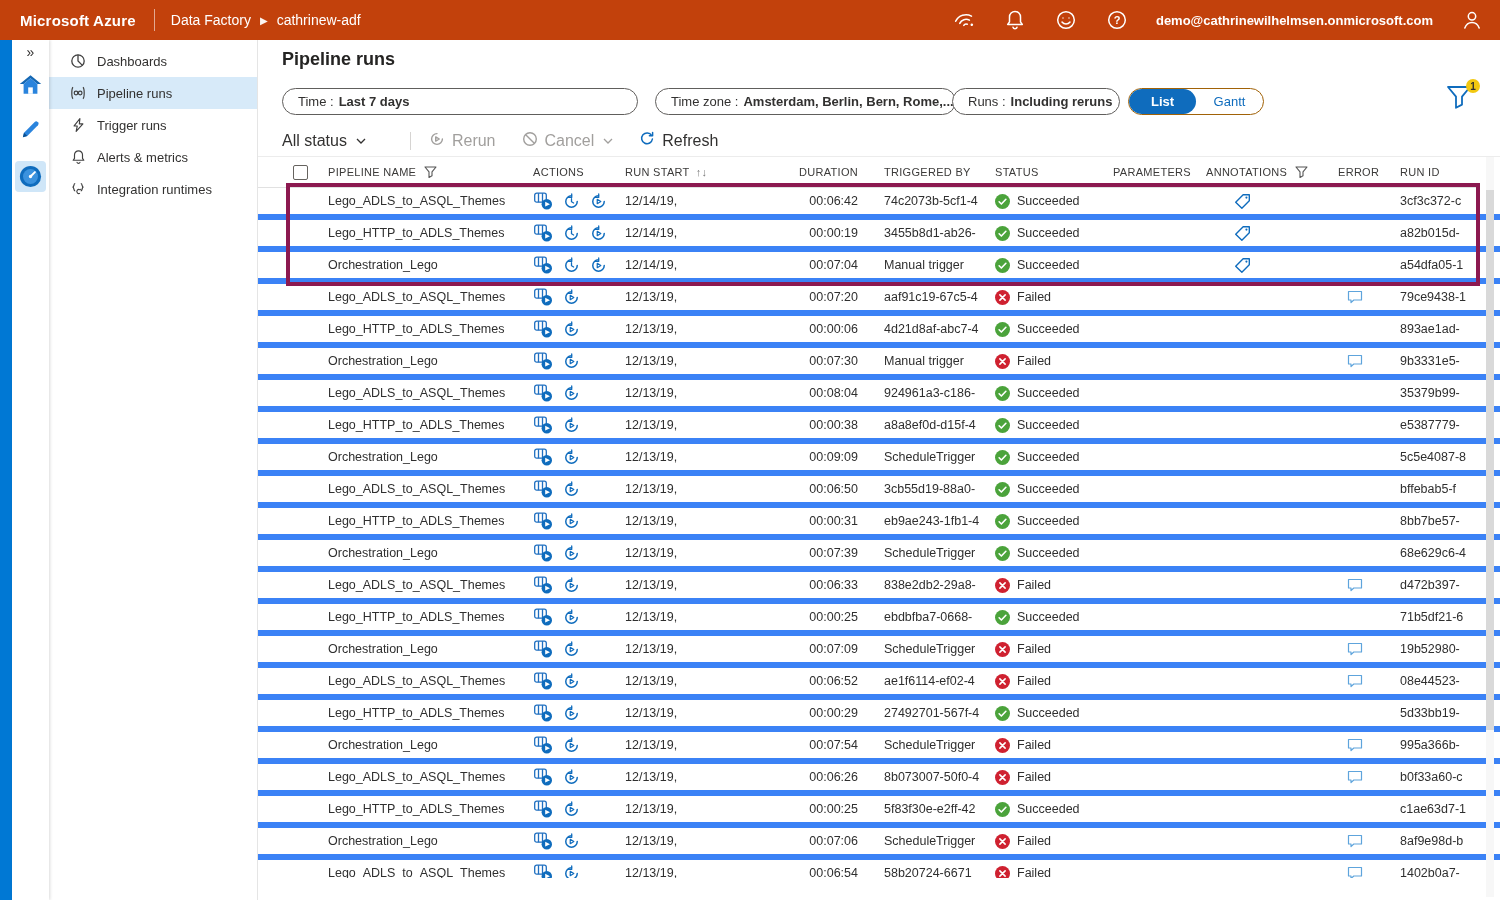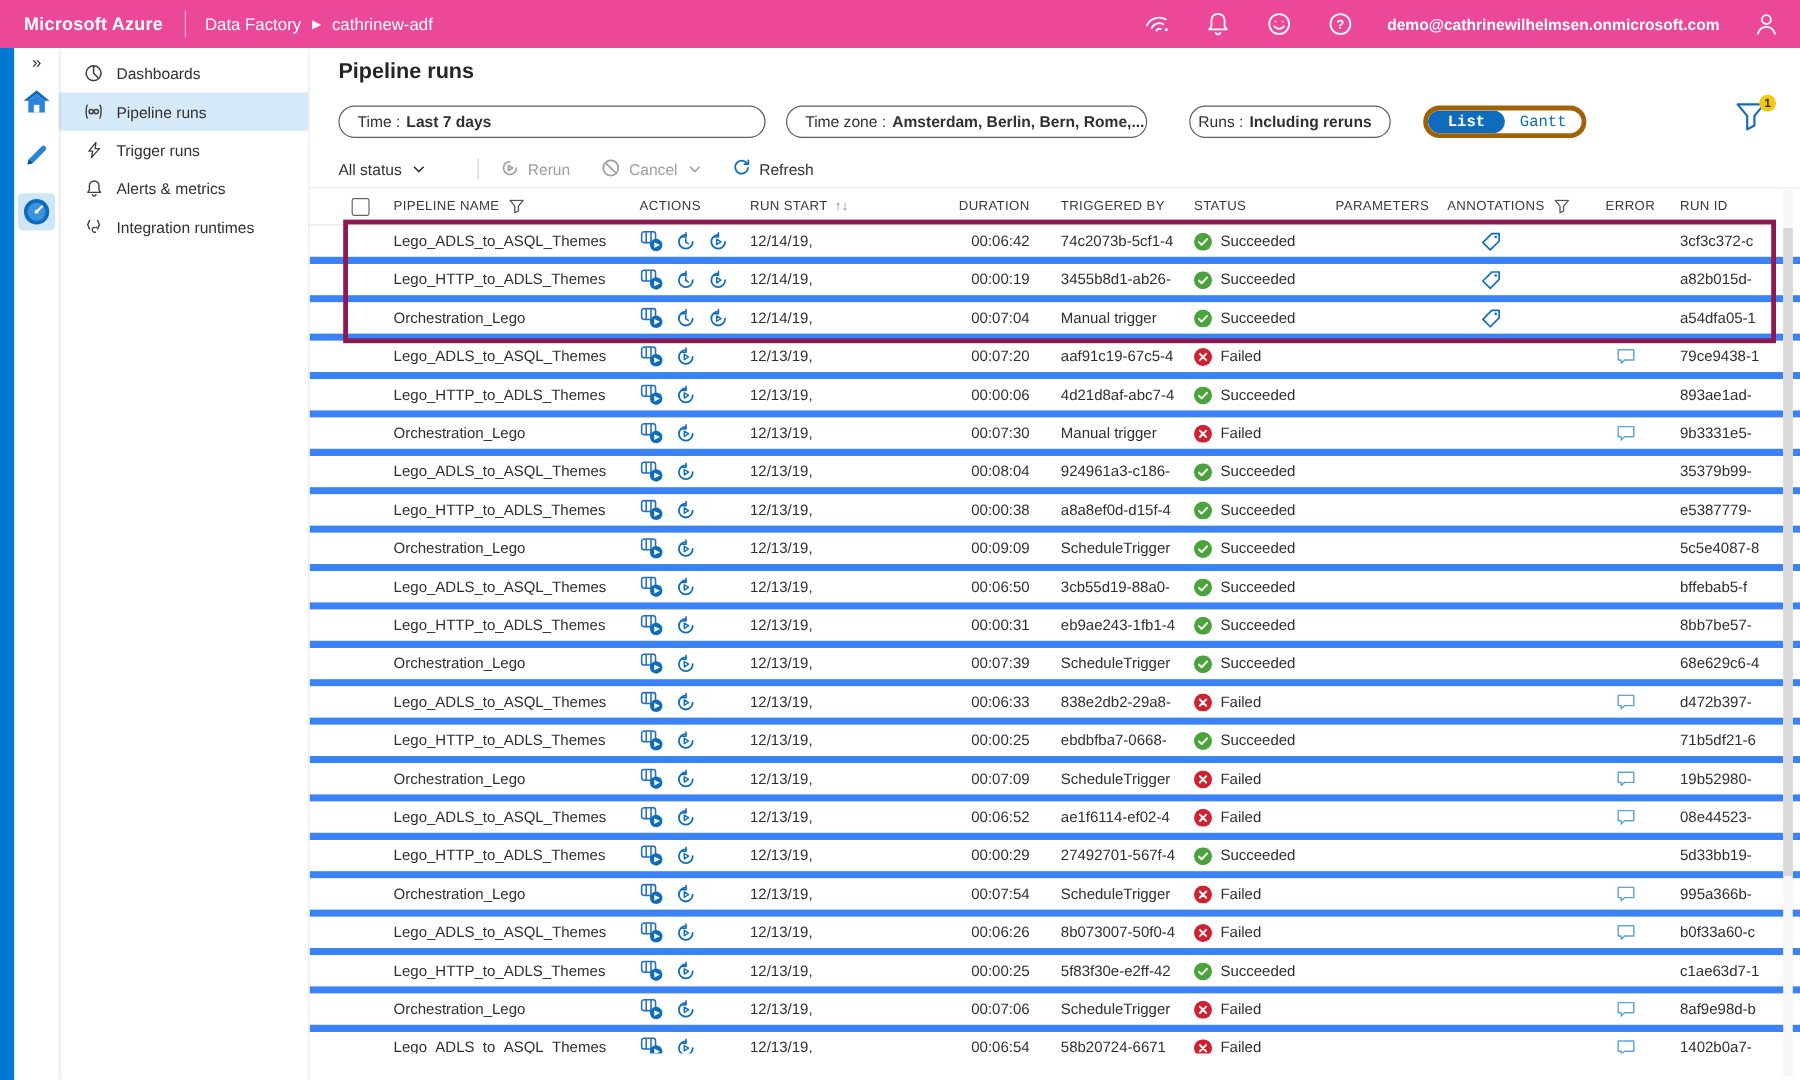--- a/index.html
+++ b/index.html
@@ -1,19 +1,19 @@
 <!DOCTYPE html>
 <html><head>
 <meta charset="utf-8">
 <style>
   html,body{margin:0;padding:0;width:1500px;height:900px;overflow:hidden;
     font-family:"Liberation Sans",sans-serif;background:#fff;}
   *{box-sizing:border-box;}
   
-  .topbar{position:absolute;left:0;top:0;width:1500px;height:40px;background:#ec4899;
+  .topbar{position:absolute;left:0;top:0;width:1500px;height:40px;background:#c2410c;
     display:flex;align-items:center;color:#fff;z-index:20;}
   .brand{font-weight:bold;font-size:15px;margin-left:20px;letter-spacing:.2px;}
   .tb-sep{width:1px;height:22px;background:rgba(255,255,255,.55);margin:0 16px 0 18px;}
   .crumb{font-size:14px;display:flex;align-items:center;gap:9px;}
   .crumb .chev{font-size:10px;opacity:.95;}
   .tb-right{margin-left:auto;display:flex;align-items:center;gap:27px;margin-right:16px;}
   .tb-ic{display:flex;align-items:center;justify-content:center;width:24px;height:24px;cursor:pointer;}
   .email{font-size:13px;font-weight:600;white-space:nowrap;}
   
   .azstrip{position:absolute;left:0;top:40px;width:12px;height:860px;background:#0078d4;}
@@ -33,33 +33,33 @@
   .mi-ic{width:16px;height:16px;display:flex;align-items:center;justify-content:center;}
   
   .main{position:absolute;left:258px;top:40px;width:1242px;height:860px;background:#fff;}
   .page-title{position:absolute;left:24px;top:9px;font-size:18px;font-weight:700;color:#252423;}
   .pill{position:absolute;top:48px;height:27px;border:1px solid #605e5c;border-radius:14px;
     background:#fff;display:flex;align-items:center;font-size:13px;color:#323130;
     padding:0 15px;cursor:pointer;white-space:nowrap;overflow:hidden;}
   .pill b{font-weight:700;margin-left:5px;}
   #pill-time{left:24px;width:356px;}
   #pill-tz{left:397px;width:301px;}
-  #pill-runs{left:733px;width:168px;justify-content:flex-end;}
-  .toggle{position:absolute;left:928px;top:48px;width:136px;height:27px;border:4px solid #a16207;
-    border-radius:14px;display:flex;overflow:hidden;background:#fff;font-family:Liberation Mono, monospace;}
+  #pill-runs{left:694px;width:168px;}
+  .toggle{position:absolute;left:870px;top:48px;width:136px;height:27px;border:1px solid #a16207;
+    border-radius:14px;display:flex;overflow:hidden;background:#fff;}
   .seg{flex:1;display:flex;align-items:center;justify-content:center;font-size:13px;cursor:pointer;}
   .seg.on{background:#0f6cbd;color:#fff;font-weight:700;border-radius:13px;}
   .seg.off{color:#0f6cbd;}
   .bigfunnel{position:absolute;left:1188px;top:44px;width:30px;height:32px;cursor:pointer;}
   .bigfunnel .badge{position:absolute;right:-4px;top:-5px;width:14px;height:14px;border-radius:50%;
     background:#f2c811;color:#323130;font-size:10px;font-weight:700;display:flex;
     align-items:center;justify-content:center;}
   
   .tbar{position:absolute;left:24px;top:88px;height:26px;display:flex;align-items:center;
-    font-size:13px;color:#323130;}
+    font-size:16px;color:#323130;}
   .tbar .item{display:flex;align-items:center;gap:7px;cursor:pointer;}
   .tbar .dis{color:#a19f9d;cursor:default;}
   .vsep{width:1px;height:18px;background:#d6d4d2;margin:0 18px;}
   .gap22{margin-right:26px;}
   .chevdn{display:inline-flex;margin-left:2px;}
   .tb-line{position:absolute;left:0;top:116px;width:1242px;height:1px;background:#ececec;}
   
   .thead{position:absolute;left:0;top:117px;width:1222px;height:31px;display:flex;align-items:center;
     font-size:11px;color:#3b3a39;letter-spacing:.3px;border-bottom:1px solid #e1e1e1;font-weight:400;}
   .td,.th{flex:none;display:flex;align-items:center;}

